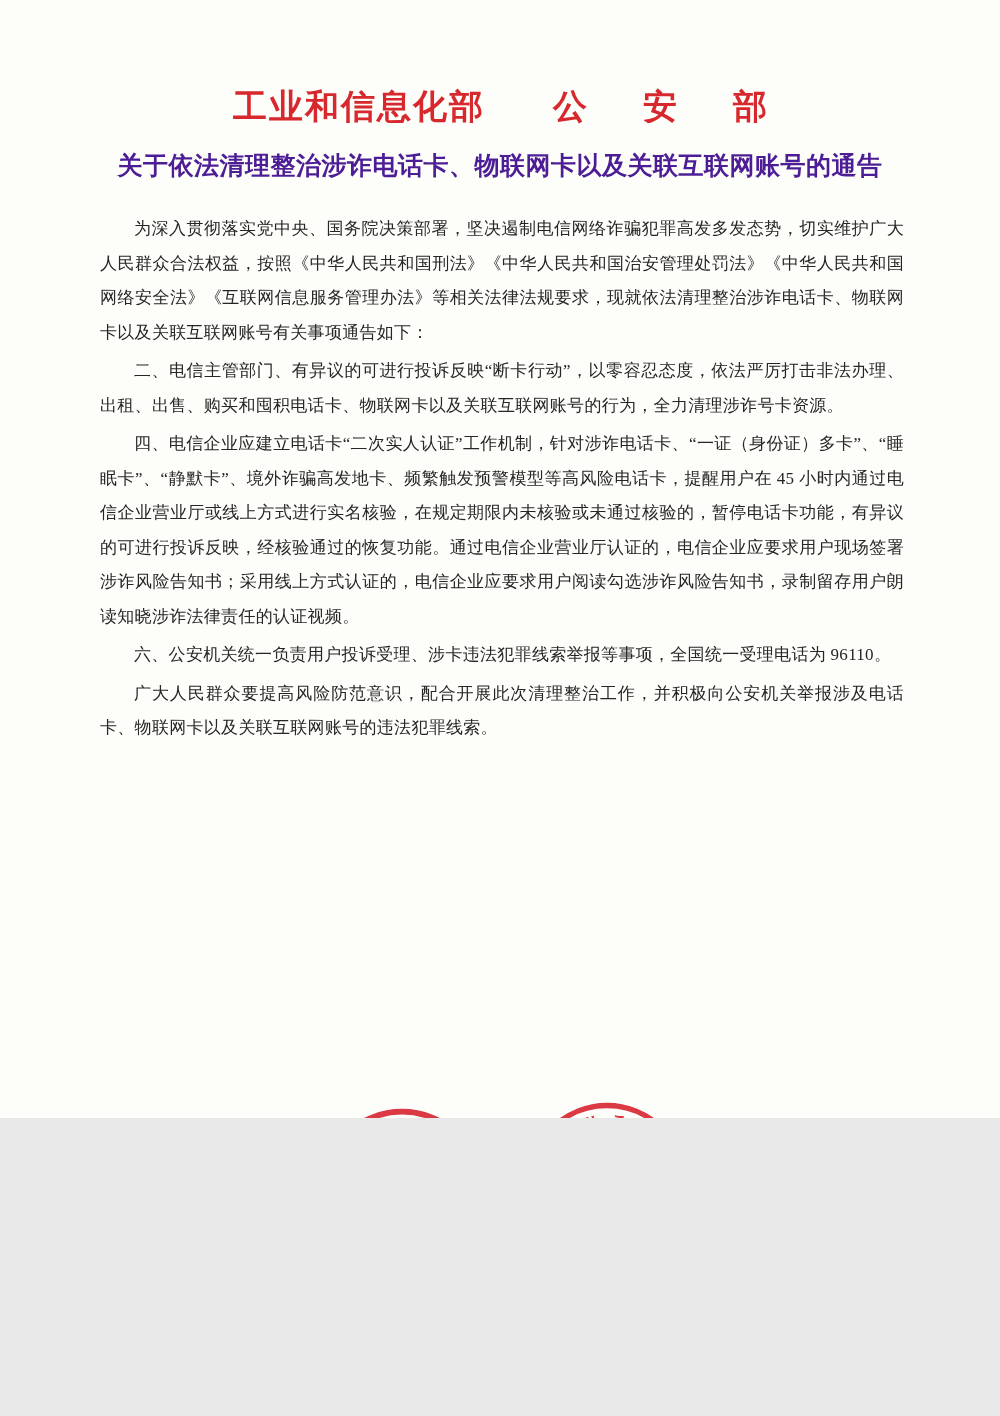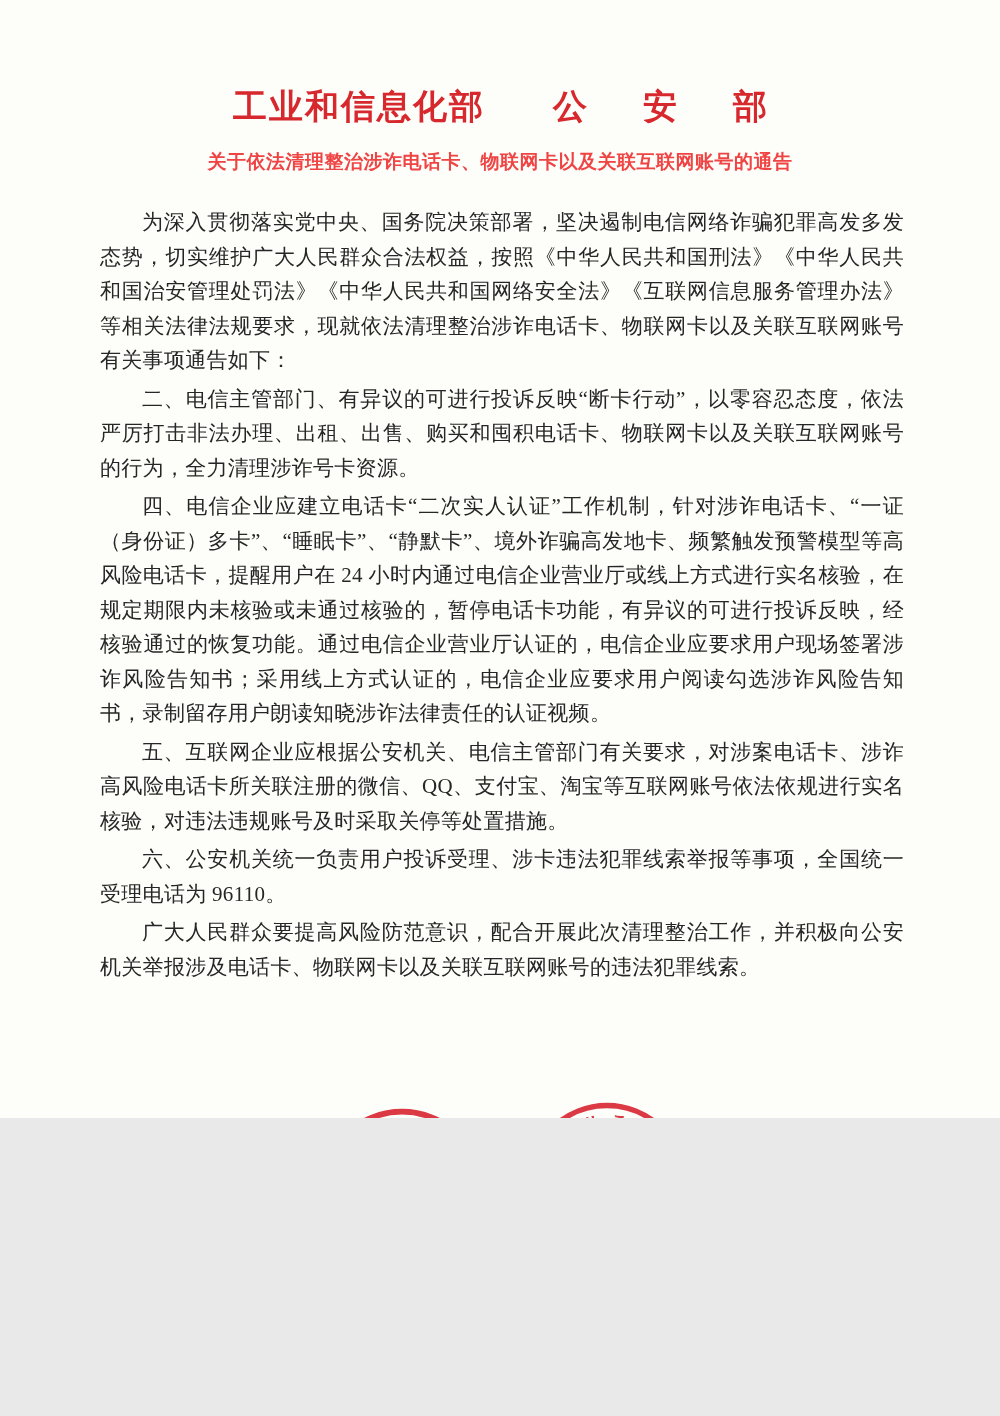--- a/index.html
+++ b/index.html
@@ -20,25 +20,25 @@
   }
   .masthead{
     padding-top:88px;
     display:flex;justify-content:center;align-items:baseline;gap:68px;
     color:var(--red);font-weight:700;font-size:34px;line-height:1.1;
     letter-spacing:2px;
   }
   .masthead .right{letter-spacing:56px;margin-right:-56px;}
   .doc-title{
     margin-top:24px;text-align:center;
-    font-size:19px;font-weight:700;color:#ef4444;letter-spacing:0.5px;
+    font-size:25px;font-weight:700;color:#4c1d95;letter-spacing:0.5px;
   }
   .body{
     margin:30px 96px 0 100px;
-    font-size:21px;line-height:34.5px;
+    font-size:17px;line-height:34.5px;
     text-align:justify;letter-spacing:0.3px;color:var(--ink);
   }
   .body p{margin:0 0 4px 0;text-indent:2em;}
   
   .seal-area{position:absolute;left:0;top:1096px;width:1000px;height:310px;}
   .seal-svg{position:absolute;z-index:2;mix-blend-mode:multiply;}
   .seal-svg.left{left:316px;top:10px;width:172px;height:172px;}
   .seal-svg.right{left:524px;top:4px;width:166px;height:166px;}
   .seal-ring{fill:none;stroke:var(--seal-red);stroke-width:6;}
   .emblem-thin{fill:none;stroke:var(--seal-red);stroke-width:1.6;}
@@ -70,22 +70,21 @@
   <div class="masthead">
     <span class="left">工业和信息化部</span>
     <span class="right">公安部</span>
   </div>
 
   <div class="doc-title">关于依法清理整治涉诈电话卡、物联网卡以及关联互联网账号的通告</div>
 
   <div class="body" id="paragraphs">
       <p>为深入贯彻落实党中央、国务院决策部署，坚决遏制电信网络诈骗犯罪高发多发态势，切实维护广大人民群众合法权益，按照《中华人民共和国刑法》《中华人民共和国治安管理处罚法》《中华人民共和国网络安全法》《互联网信息服务管理办法》等相关法律法规要求，现就依法清理整治涉诈电话卡、物联网卡以及关联互联网账号有关事项通告如下：</p>
       <p>二、电信主管部门、有异议的可进行投诉反映“断卡行动”，以零容忍态度，依法严厉打击非法办理、出租、出售、购买和囤积电话卡、物联网卡以及关联互联网账号的行为，全力清理涉诈号卡资源。</p>
-      <p>四、电信企业应建立电话卡“二次实人认证”工作机制，针对涉诈电话卡、“一证（身份证）多卡”、“睡眠卡”、“静默卡”、境外诈骗高发地卡、频繁触发预警模型等高风险电话卡，提醒用户在 24 小时内通过电信企业营业厅或线上方式进行实名核验，在规定期限内未核验或未通过核验的，暂停电话卡功能，有异议的可进行投诉反映，经核验通过的恢复功能。通过电信企业营业厅认证的，电信企业应要求用户现场签署涉诈风险告知书；采用线上方式认证的，电信企业应要求用户阅读勾选涉诈风险告知书，录制留存用户朗读知晓涉诈法律责任的认证视频。</p>
-      <p>五、互联网企业应根据公安机关、电信主管部门有关要求，对涉案电话卡、涉诈高风险电话卡所关联注册的微信、QQ、支付宝、淘宝等互联网账号依法依规进行实名核验，对违法违规账号及时采取关停等处置措施。</p>
+      <p>四、电信企业应建立电话卡“二次实人认证”工作机制，针对涉诈电话卡、“一证（身份证）多卡”、“睡眠卡”、“静默卡”、境外诈骗高发地卡、频繁触发预警模型等高风险电话卡，提醒用户在 45 小时内通过电信企业营业厅或线上方式进行实名核验，在规定期限内未核验或未通过核验的，暂停电话卡功能，有异议的可进行投诉反映，经核验通过的恢复功能。通过电信企业营业厅认证的，电信企业应要求用户现场签署涉诈风险告知书；采用线上方式认证的，电信企业应要求用户阅读勾选涉诈风险告知书，录制留存用户朗读知晓涉诈法律责任的认证视频。</p>
       <p>六、公安机关统一负责用户投诉受理、涉卡违法犯罪线索举报等事项，全国统一受理电话为 96110。</p>
       <p>广大人民群众要提高风险防范意识，配合开展此次清理整治工作，并积极向公安机关举报涉及电话卡、物联网卡以及关联互联网账号的违法犯罪线索。</p>
     </div>
 
   <div class="seal-area">
 
     <span class="seal-overlay overlay-left">工业和信息化部</span>
     <span class="seal-overlay overlay-right">公安部</span>
     <span class="seal-date">2021 年 6 月 2 日</span>
 

